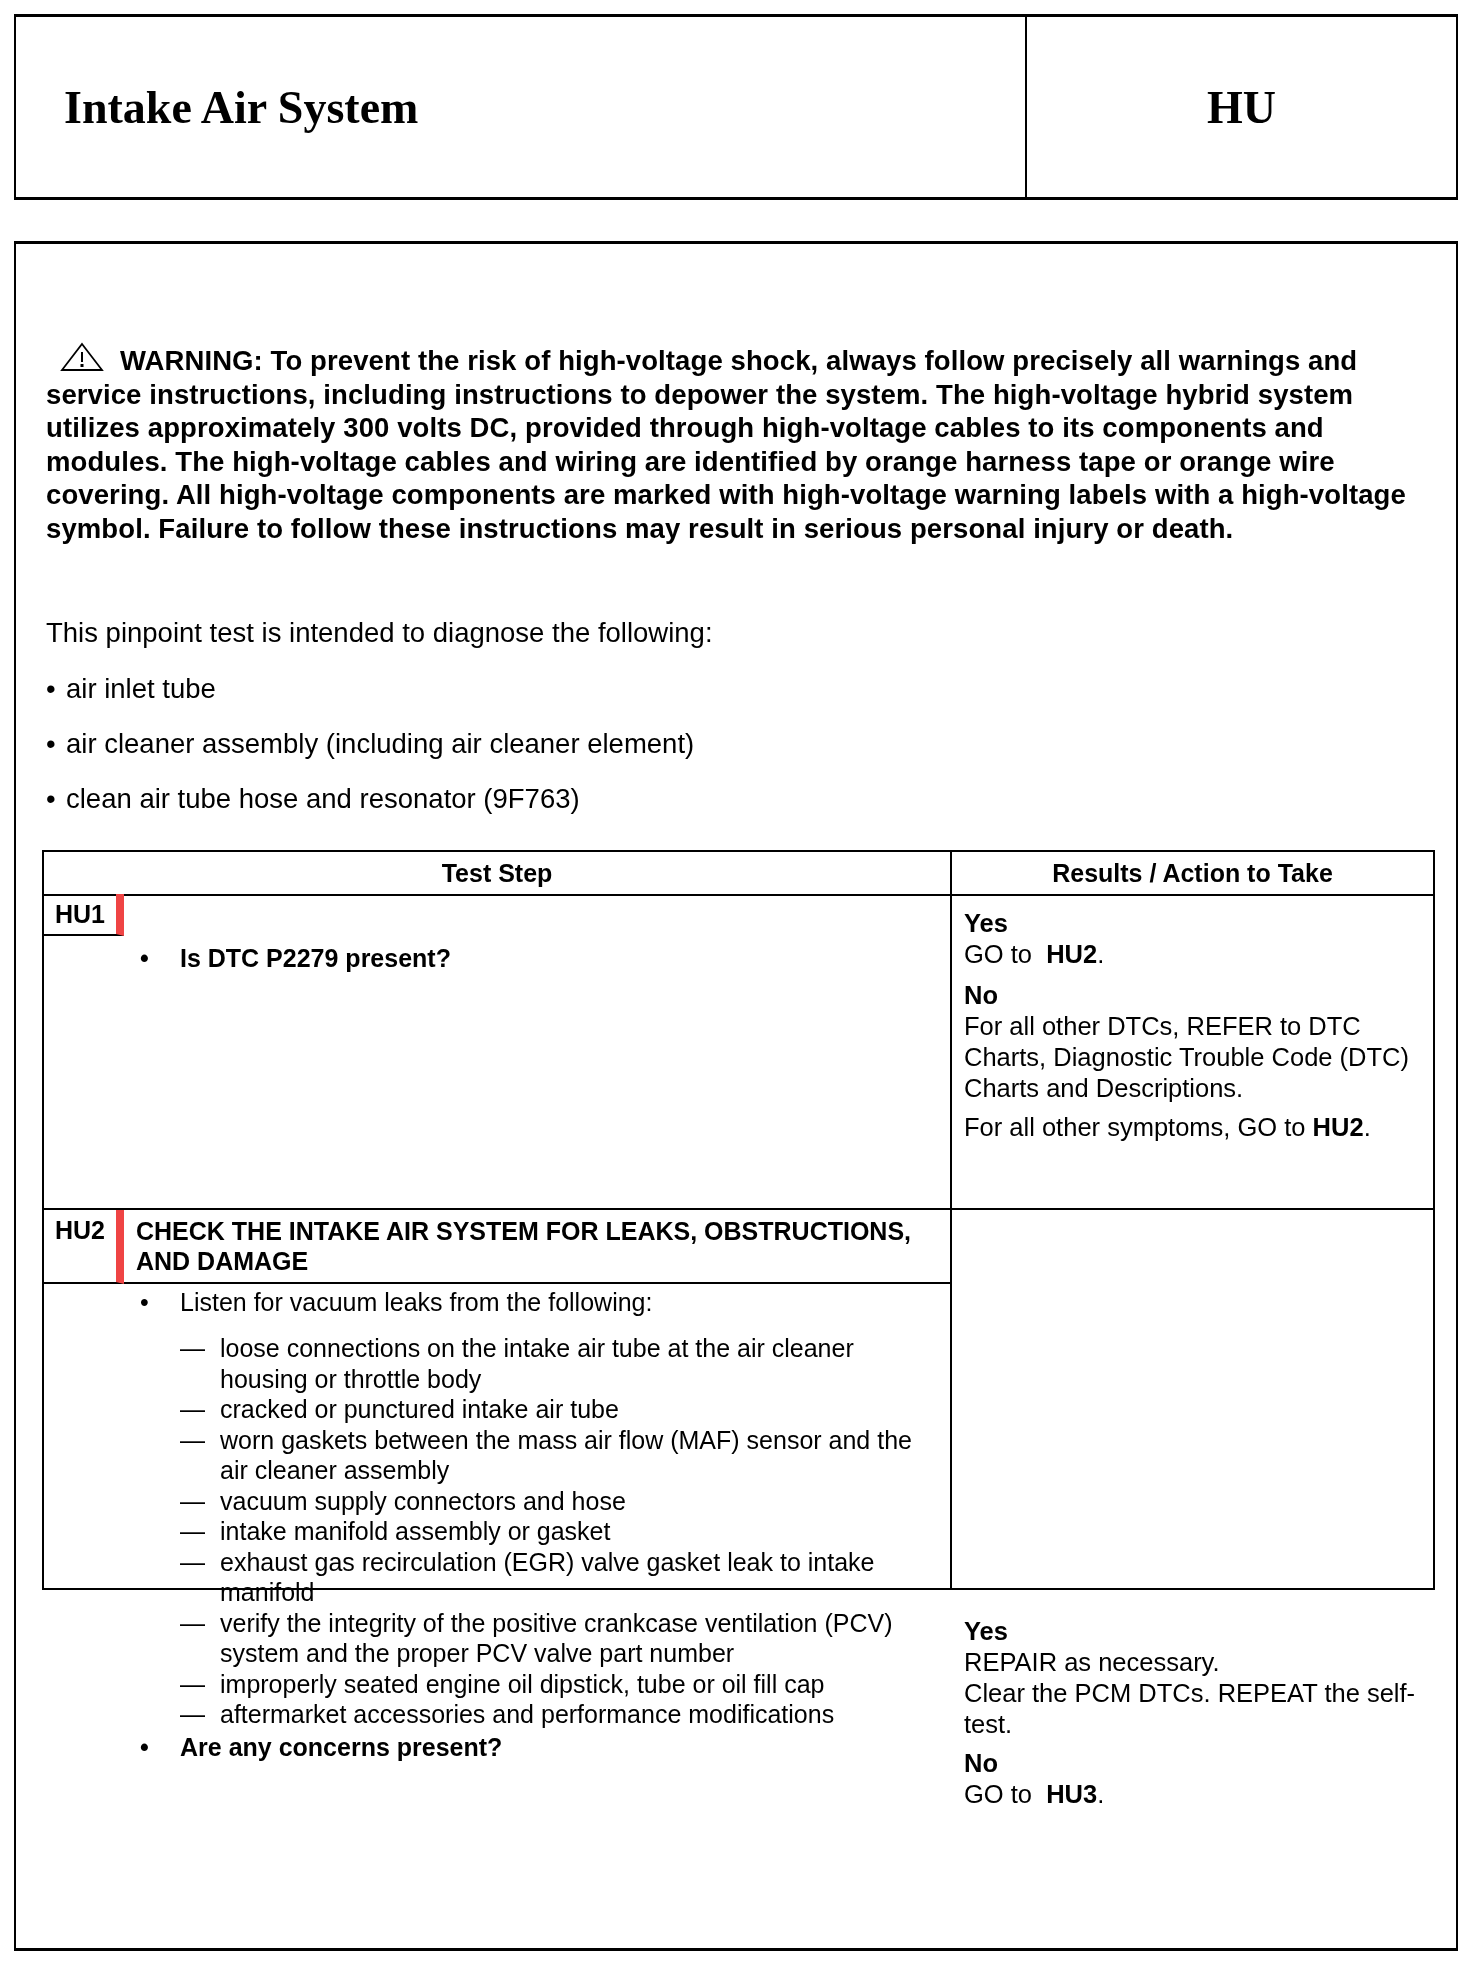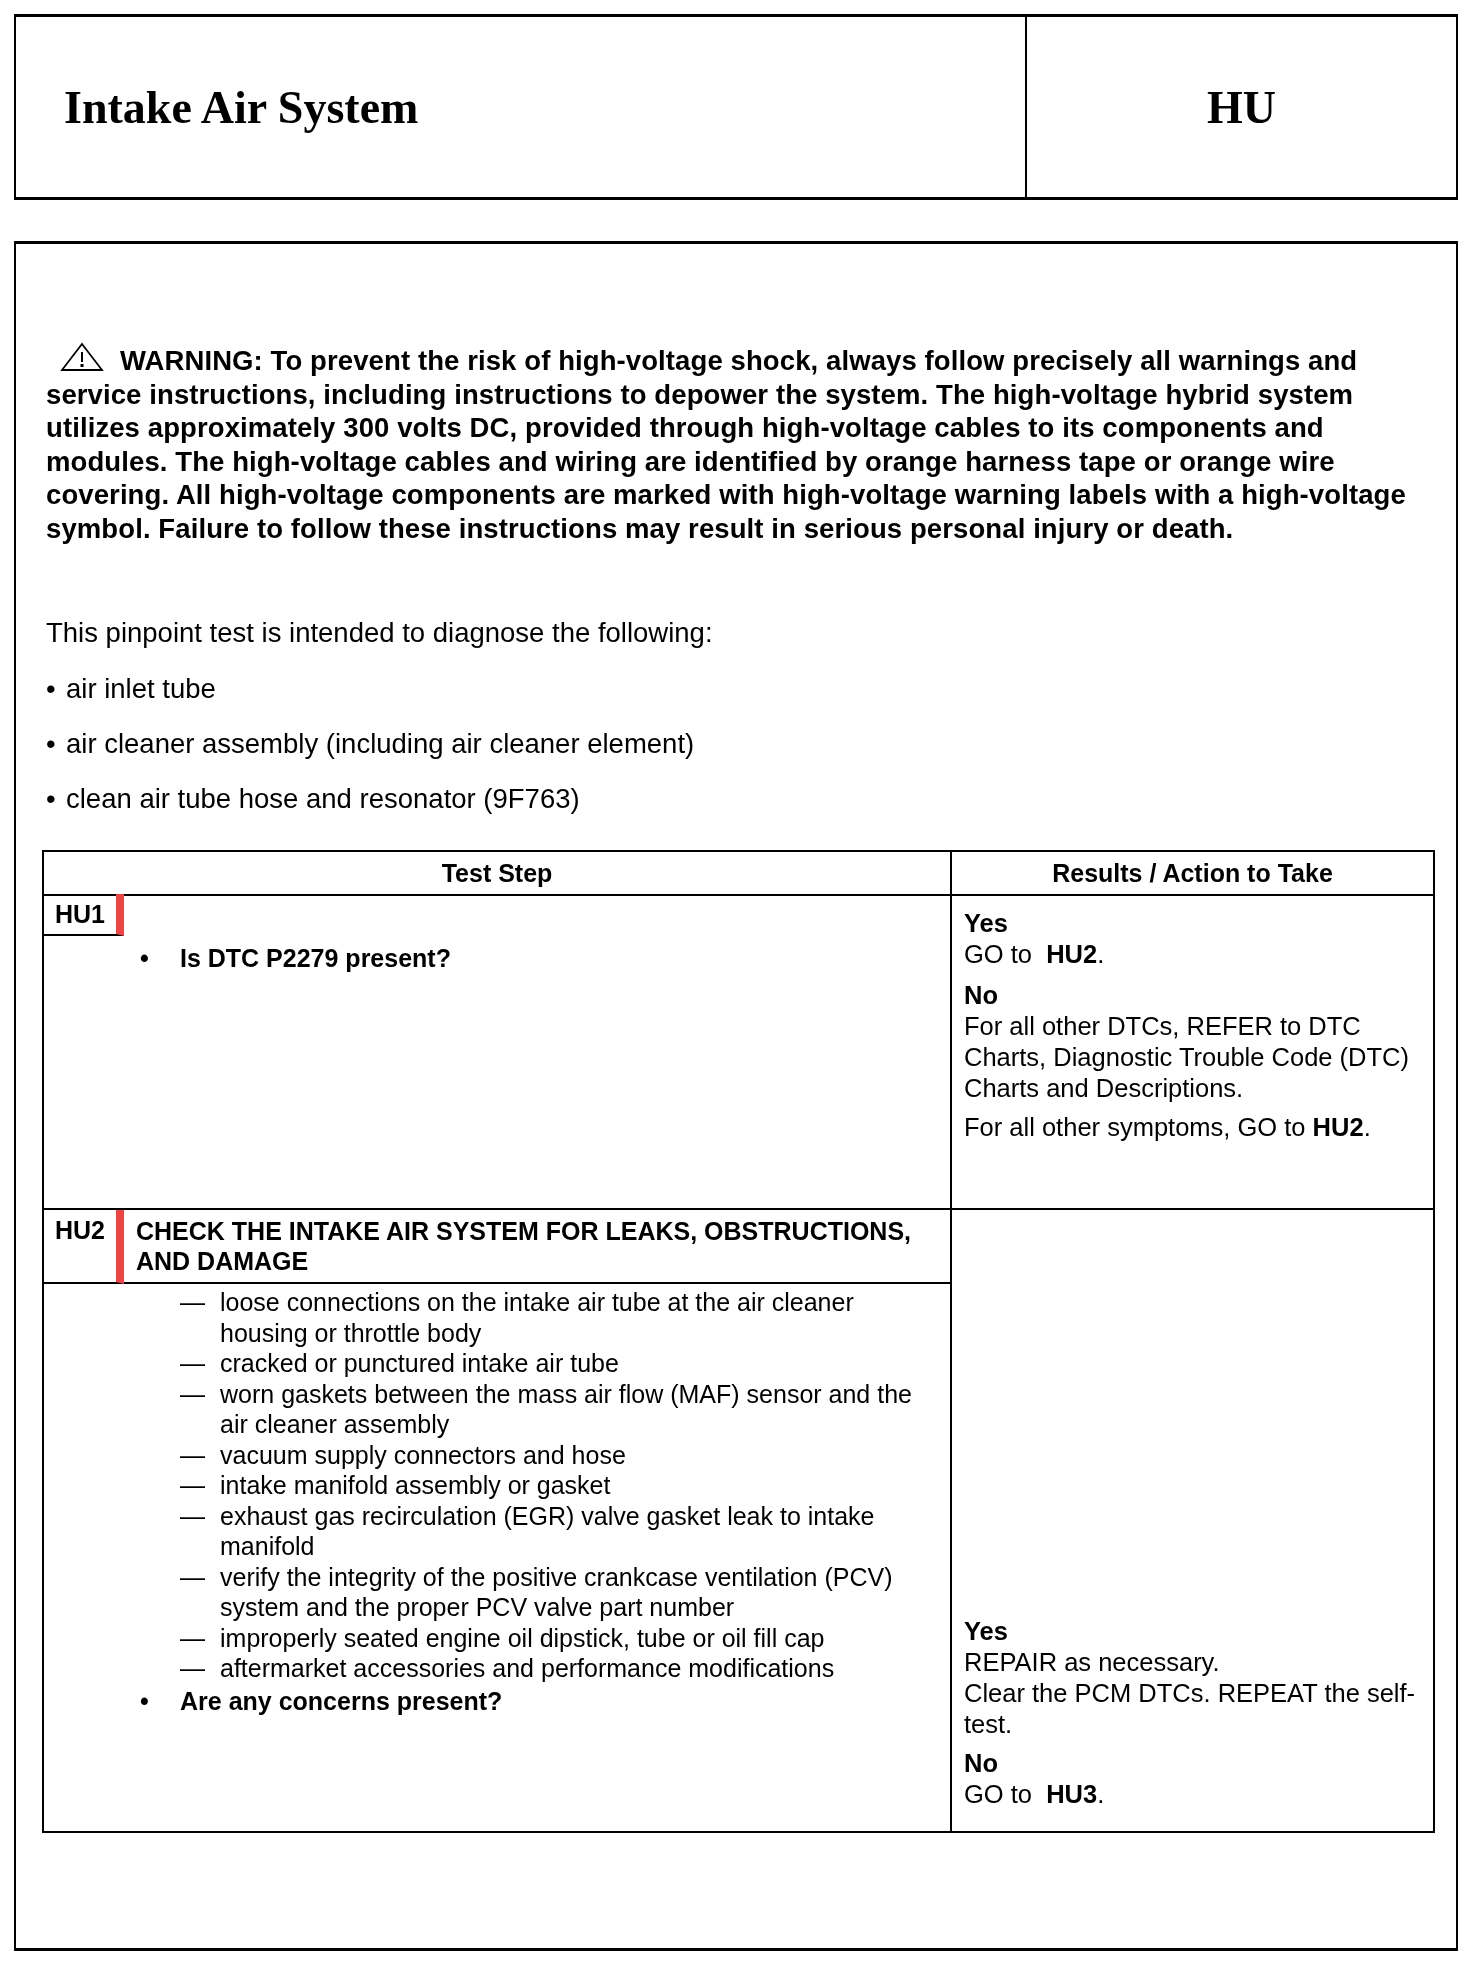--- a/index.html
+++ b/index.html
@@ -15,21 +15,21 @@
 
   .warning { position:absolute; left:30px; top:98px; width:1400px; font-weight:bold; font-size:27.5px; line-height:33.6px; letter-spacing:0.1px; }
   .warn-icon { display:inline-block; width:44px; height:30px; vertical-align:-2px; margin-left:14px; margin-right:16px; }
 
   .intro { position:absolute; left:30px; top:372px; font-size:27.5px; line-height:34px; }
   .bullets { position:absolute; left:30px; top:428px; margin:0; padding:0; list-style:none; font-size:27.5px; }
   .bullets li { height:55px; line-height:34px; }
   .bullets li .dot { display:inline-block; width:20px; }
 
   
-  .tbl { position:absolute; left:26px; top:606px; width:1393px; height:983px; border:2px solid #000; box-sizing:border-box; }
+  .tbl { position:absolute; left:26px; top:606px; width:1393px; height:740px; border:2px solid #000; box-sizing:border-box; }
   .tbl .v-divider { position:absolute; left:906px; top:0; bottom:0; border-left:2px solid #000; }
   .hdr-row { position:absolute; left:0; right:0; top:0; height:42px; border-bottom:2px solid #000; }
   .hdr-cell { position:absolute; top:0; height:42px; line-height:42px; text-align:center; font-weight:bold; font-size:25px; }
   .hdr-left { left:0; width:906px; }
   .hdr-right { left:908px; right:0; }
 
   .step-id { position:absolute; left:0; width:80px; border-right:8px solid #ef4444; border-bottom:2px solid #000; box-sizing:border-box; font-weight:bold; font-size:25px; text-align:center; }
   .step-title { position:absolute; left:80px; width:826px; border-bottom:2px solid #000; box-sizing:border-box; padding-left:12px; font-weight:bold; font-size:25px; }
   .q { position:absolute; left:96px; font-size:25px; font-weight:bold; }
   .q .b { display:inline-block; width:40px; }
@@ -96,20 +96,21 @@
       <p>For all other DTCs, REFER to DTC Charts, Diagnostic Trouble Code (DTC) Charts and Descriptions.</p>
       <p style="margin-top:8px;"><span>For all other symptoms, GO to</span> <b>HU2</b>.</p>
     </div>
 
     <div class="row-sep" style="top:356px;"></div>
 
     <div class="step-id" style="top:358px;height:74px;line-height:40px;">HU2</div>
     <div class="step-title" style="top:358px;height:74px;line-height:30px;padding-top:6px;">CHECK THE INTAKE AIR SYSTEM FOR LEAKS, OBSTRUCTIONS, AND DAMAGE</div>
 
     <div class="hu2-list">
+      <div class="lead"><span class="b">•</span><span>Listen for vacuum leaks from the following:</span></div>
       <div class="dash-item">
           <span class="d">—</span>
           <span class="t">loose connections on the intake air tube at the air cleaner housing or throttle body</span>
         </div>
       <div class="dash-item">
           <span class="d">—</span>
           <span class="t">cracked or punctured intake air tube</span>
         </div>
       <div class="dash-item">
           <span class="d">—</span>

